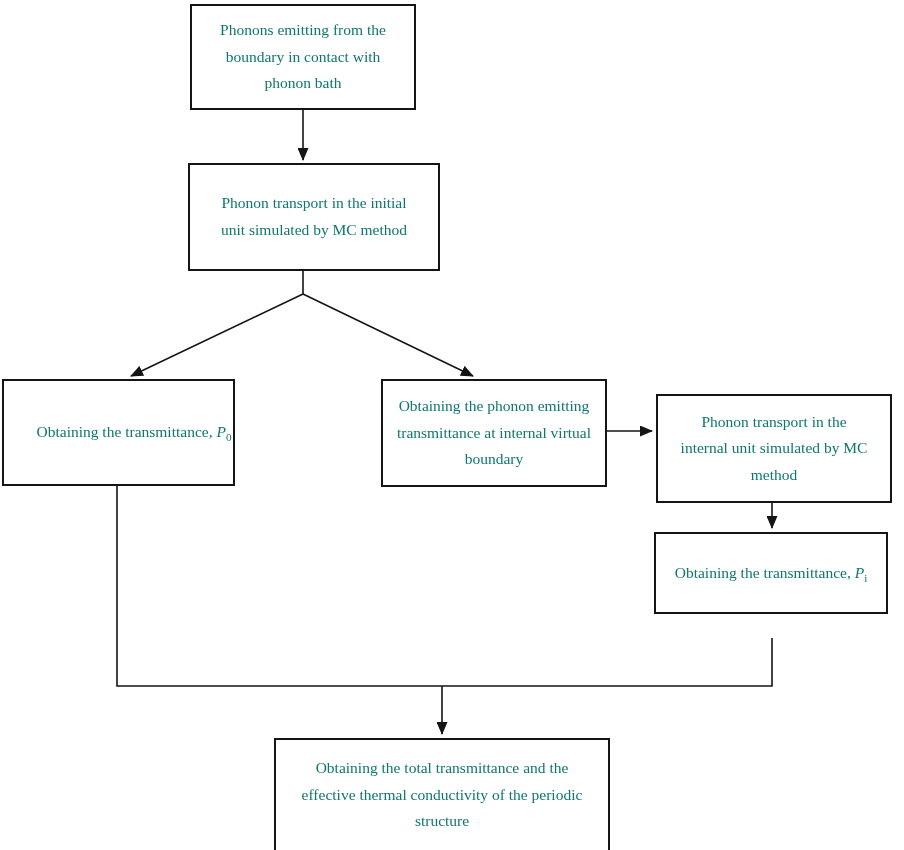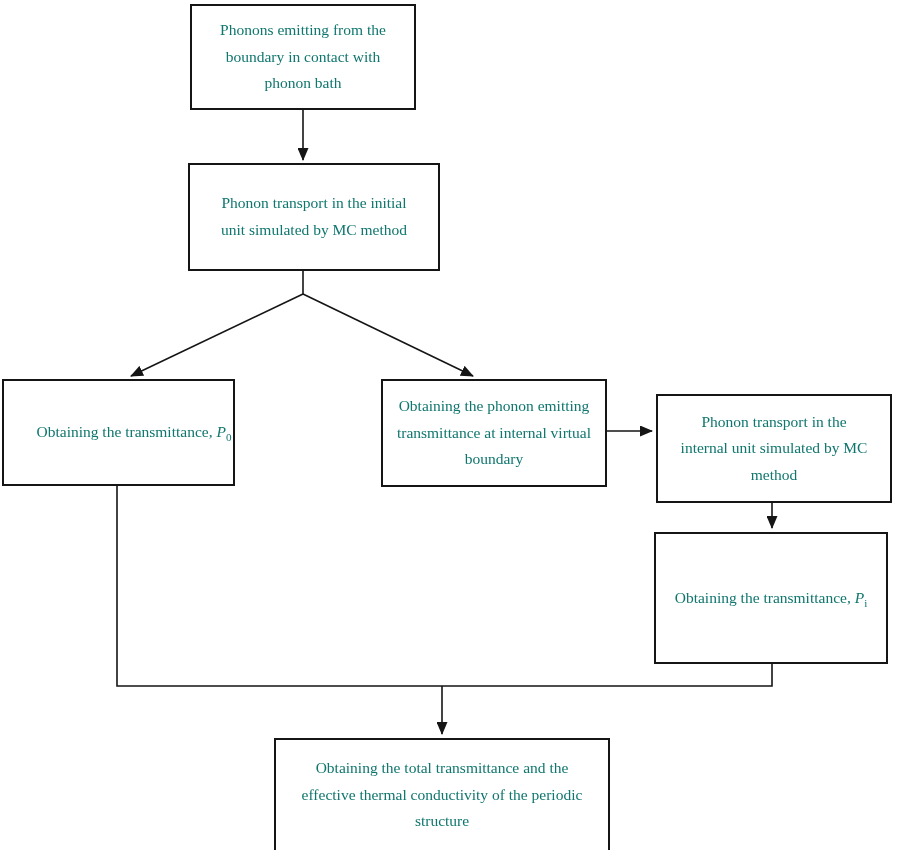--- a/index.html
+++ b/index.html
@@ -31,21 +31,21 @@
   }
   .node .lbl { white-space: pre; }
   .node i { font-style: italic; }
   .node sub { font-size: 0.72em; line-height: 0; }
 
   #n-phonon-emit        { left: 190px; top: 4px;   width: 226px; height: 106px; }
   #n-initial-transport  { left: 188px; top: 163px; width: 252px; height: 108px; }
   #n-transmittance-p0   { left: 2px;   top: 379px; width: 233px; height: 107px; padding-left: 31px; }
   #n-emit-distribution  { left: 381px; top: 379px; width: 226px; height: 108px; }
   #n-internal-transport { left: 656px; top: 365px; width: 236px; height: 109px; margin-top: 29px; }
-  #n-transmittance-pi   { left: 654px; top: 532px; width: 234px; height: 132px; }
+  #n-transmittance-pi   { left: 654px; top: 532px; width: 234px; height: 82px; }
   #n-total              { left: 274px; top: 738px; width: 336px; height: 114px; }
 
   svg.wires {
     position: absolute;
     left: 0; top: 0;
     width: 904px;
     height: 850px;
     pointer-events: none;
   }
   svg.wires line, svg.wires polyline {

